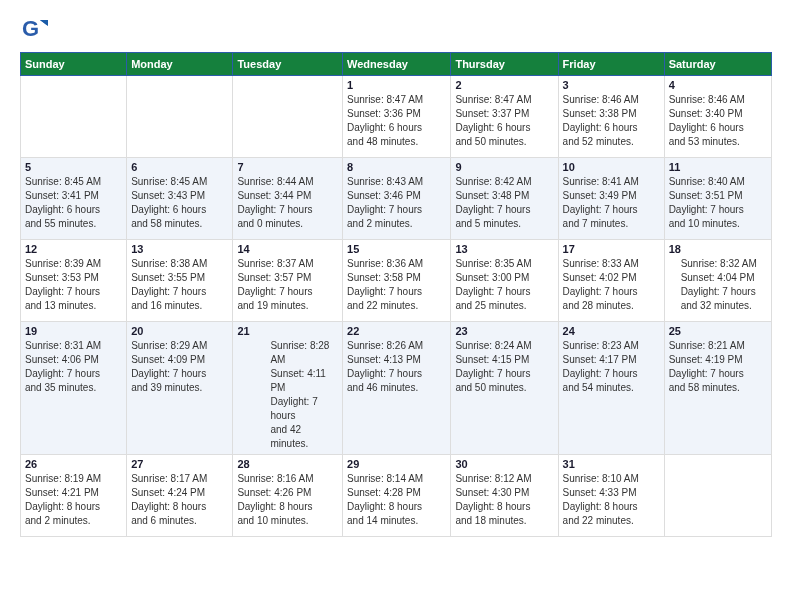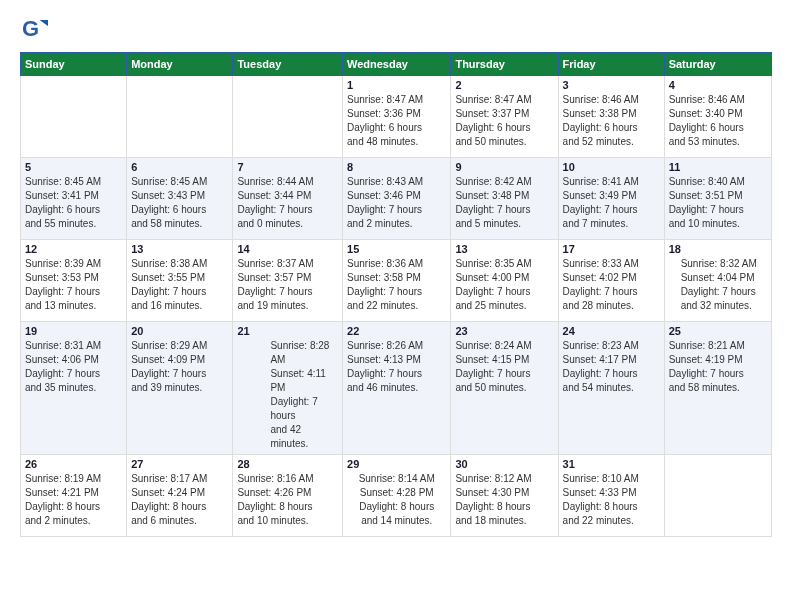--- a/index.html
+++ b/index.html
@@ -255,21 +255,21 @@
           <td>
             <span class="day-num">15</span>
             <div class="day-info" style="white-space: pre-line;">Sunrise: 8:36 AM
 Sunset: 3:58 PM
 Daylight: 7 hours
 and 22 minutes.</div>
           </td>
           <td>
             <span class="day-num">13</span>
             <div class="day-info" style="white-space: pre-line;">Sunrise: 8:35 AM
-Sunset: 4:00 PM
+Sunset: 3:00 PM
 Daylight: 7 hours
 and 25 minutes.</div>
           </td>
           <td>
             <span class="day-num">17</span>
             <div class="day-info" style="white-space: pre-line;">Sunrise: 8:33 AM
 Sunset: 4:02 PM
 Daylight: 7 hours
 and 28 minutes.</div>
           </td>
@@ -349,21 +349,21 @@
           </td>
           <td>
             <span class="day-num">28</span>
             <div class="day-info" style="white-space: pre-line;">Sunrise: 8:16 AM
 Sunset: 4:26 PM
 Daylight: 8 hours
 and 10 minutes.</div>
           </td>
           <td>
             <span class="day-num">29</span>
-            <div class="day-info" style="white-space: pre-line; text-align: center;">Sunrise: 8:14 AM
+            <div class="day-info" style="white-space: pre-line;">Sunrise: 8:14 AM
 Sunset: 4:28 PM
 Daylight: 8 hours
 and 14 minutes.</div>
           </td>
           <td>
             <span class="day-num">30</span>
             <div class="day-info" style="white-space: pre-line;">Sunrise: 8:12 AM
 Sunset: 4:30 PM
 Daylight: 8 hours
 and 18 minutes.</div>

